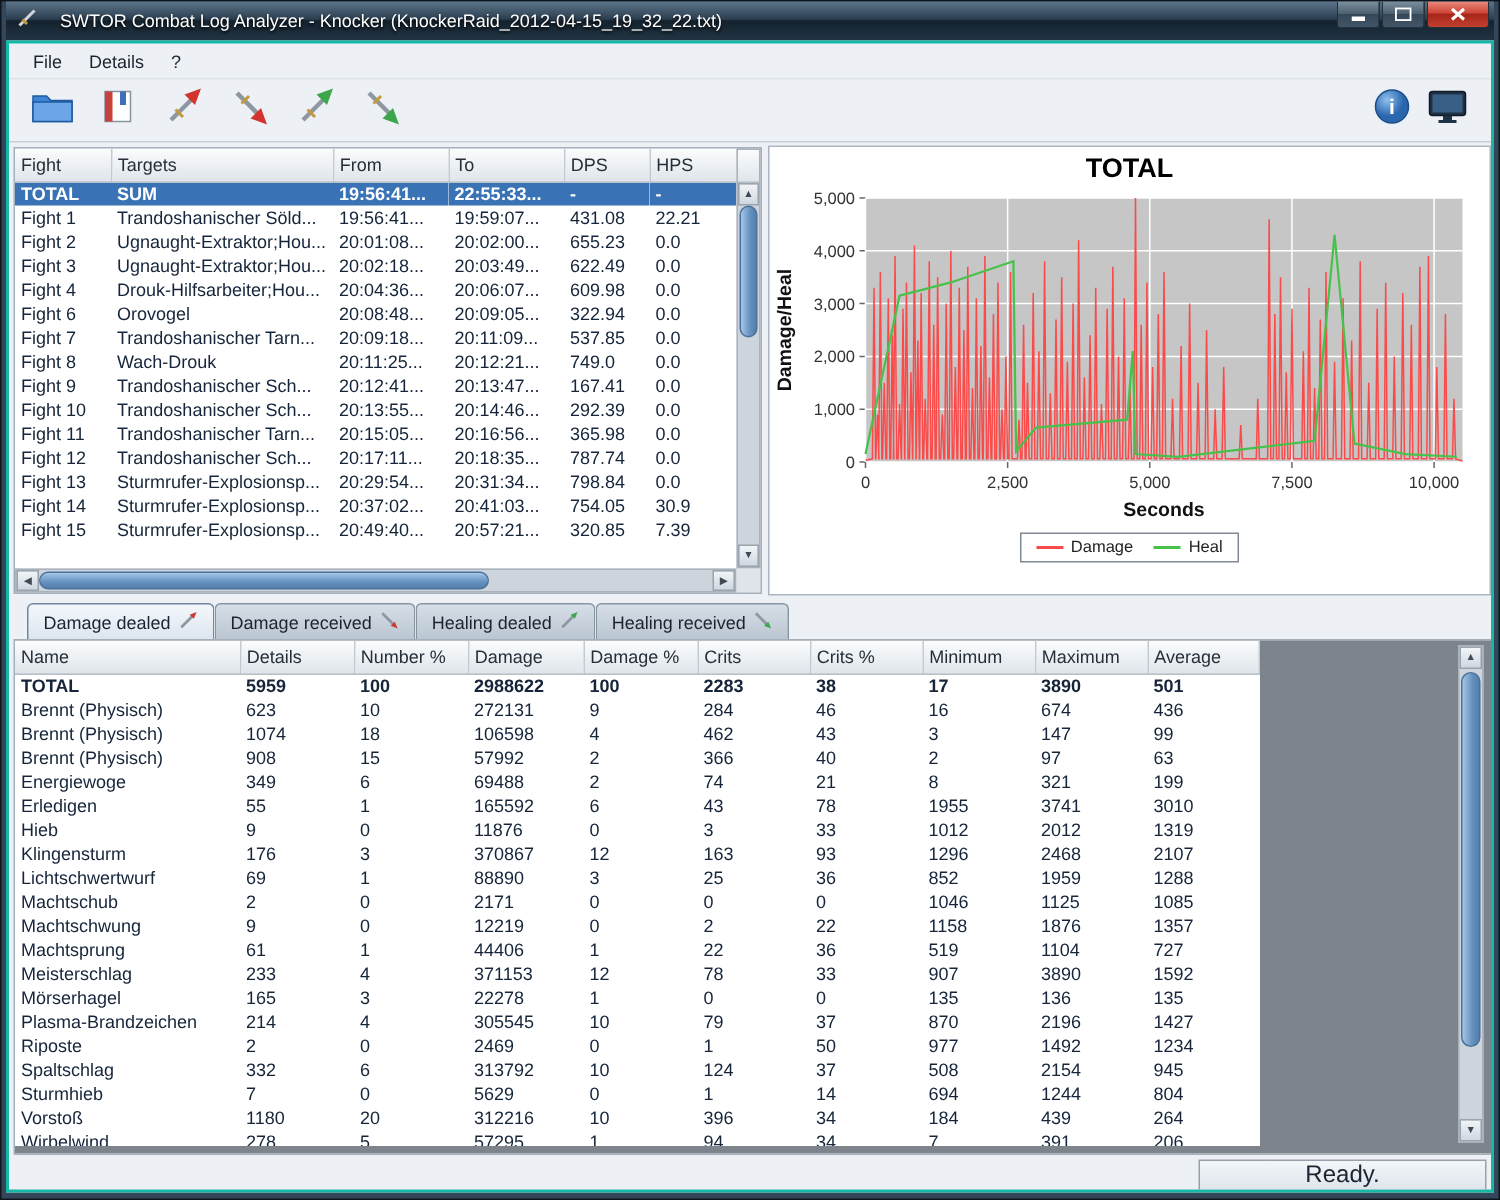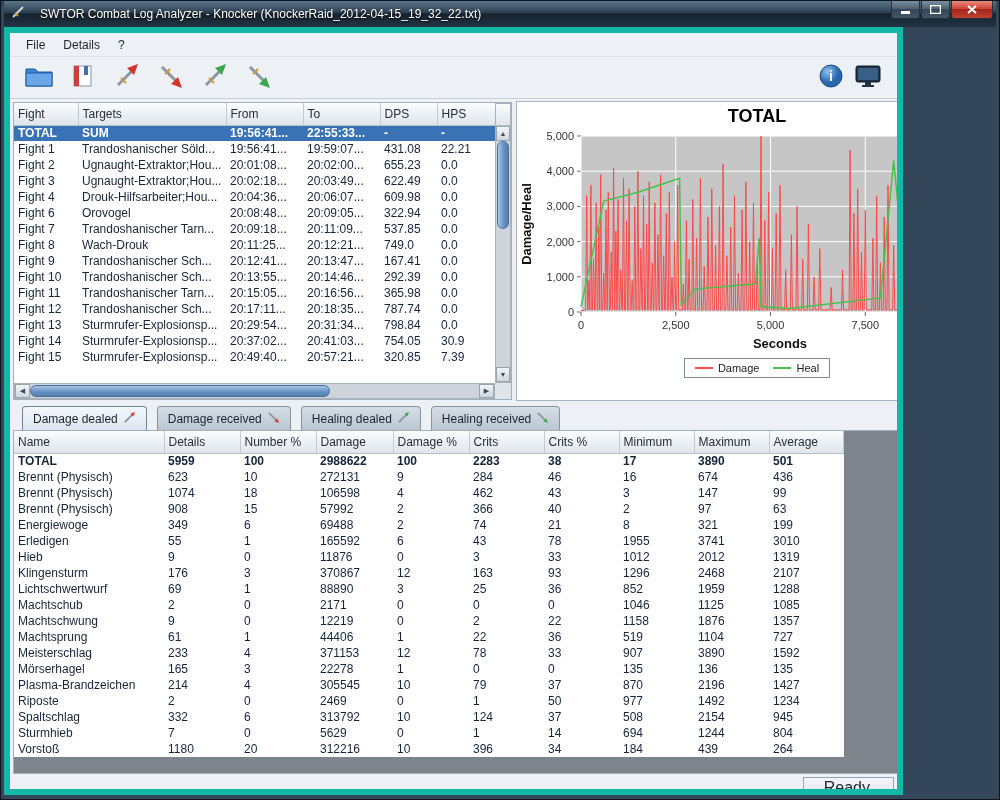--- a/index.html
+++ b/index.html
@@ -9,21 +9,21 @@
   
   .titlebar{height:26px;display:flex;align-items:center;gap:14px;padding-left:6px;
     background:linear-gradient(180deg,#5c7489 0%,#2c3f51 45%,#14222e 50%,#223444 100%);}
   .titlebar .title{color:#fff;font-size:12px;text-shadow:0 1px 2px #000;white-space:nowrap;}
   .win-buttons{margin-left:auto;display:flex;align-self:flex-start;margin-right:3px;}
   .win-btn{width:29px;height:18px;display:flex;align-items:center;justify-content:center;
     border:1px solid #24313d;border-top:none;border-radius:0 0 3px 3px;
     background:linear-gradient(#7c8f9f,#4b5e6e 50%,#35485a 50%,#425567);margin-left:1px;}
   .win-btn.close{width:42px;background:linear-gradient(#e88a7c,#cf4436 45%,#a5251a 50%,#c2402f);}
   
-  .app-body{position:relative;width:899px;height:768px;background:#edf1f6;border:6px solid #14b8a6;overflow:hidden;}
+  .app-body{position:relative;width:992px;height:768px;background:#edf1f6;border:2px solid #14b8a6;overflow:hidden;}
   .menubar{position:absolute;left:0;top:0;width:100%;height:24px;display:flex;align-items:center;
     padding-left:8px;gap:2px;font-size:12px;color:#1c2430;border-bottom:1px solid #dde3e9;}
   .menu-item{padding:3px 8px;}
   .toolbar{position:absolute;left:0;top:24px;width:100%;height:42px;border-bottom:1px solid #c8d0d8;
     display:flex;align-items:center;padding-left:10px;gap:6px;}
   .tool-btn{width:38px;height:34px;display:flex;align-items:center;justify-content:center;border-radius:3px;}
   .tool-right{margin-left:auto;display:flex;align-items:center;gap:12px;margin-right:16px;}
   
   .fight-panel{position:absolute;left:4px;top:70px;width:497px;height:296px;display:grid;
     grid-template-columns:481px 16px;grid-template-rows:280px 16px;outline:1px solid #a6b0ba;}
@@ -64,21 +64,21 @@
   .chart-title{text-align:center;font-size:18px;font-weight:bold;color:#000;padding-top:4px;height:26px;}
   svg text{font-family:"Liberation Sans",sans-serif;}
   .legend-row{display:flex;justify-content:center;margin-top:2px;}
   .legend-box{display:inline-flex;align-items:center;gap:14px;border:1px solid #7f8a94;background:#fff;
     padding:3px 10px;font-size:11px;color:#222;}
   .legend-item{display:flex;align-items:center;gap:5px;}
   .legend-swatch{width:18px;height:2px;}
   
   .tab-bar{position:absolute;left:4px;top:372px;width:984px;height:26px;border-bottom:1px solid #8795a3;
     padding-left:8px;display:flex;align-items:flex-end;}
-  .tab{display:inline-flex;align-items:center;gap:5px;padding:4px 10px 4px;margin-right:10px;
+  .tab{display:inline-flex;align-items:center;gap:5px;padding:4px 10px 4px;margin-right:0;
     border:1px solid #8795a3;border-bottom:none;border-radius:4px 4px 0 0;font-size:12px;color:#1c2430;
     background:linear-gradient(#d6dee6,#b9c5d1);position:relative;top:1px;}
   .tab.active{background:linear-gradient(#f4f8fc,#dbe4ee);border-color:#6f86a0;}
   
   .stats-panel{position:absolute;left:4px;top:398px;width:984px;height:342px;background:#7d848c;outline:1px solid #a6b0ba;}
   .stats-viewport{position:absolute;left:0;top:0;width:956px;height:337px;overflow:hidden;}
   .stats-vscroll{position:absolute;right:5px;top:3px;width:17px;height:332px;}
   
   .statusbar{position:absolute;left:3px;right:3px;top:744px;height:21px;}
   .ready-box{position:absolute;left:790px;right:0;top:0;bottom:0;border:1px solid #98a2ad;
@@ -686,20 +686,32 @@
                 <td>1180</td>
                 <td>20</td>
                 <td>312216</td>
                 <td>10</td>
                 <td>396</td>
                 <td>34</td>
                 <td>184</td>
                 <td>439</td>
                 <td>264</td>
               </tr>
+              <tr>
+                <td>Wirbelwind</td>
+                <td>278</td>
+                <td>5</td>
+                <td>57295</td>
+                <td>1</td>
+                <td>94</td>
+                <td>34</td>
+                <td>7</td>
+                <td>391</td>
+                <td>206</td>
+              </tr>
             </tbody>
         </table>
       </div>
       <div class="vscroll stats-vscroll">
         <div class="sb-btn">▲</div>
         <div class="sb-track">
           <div class="sb-thumb" style="top:2px;height:250px;"></div>
         </div>
         <div class="sb-btn">▼</div>
       </div>

